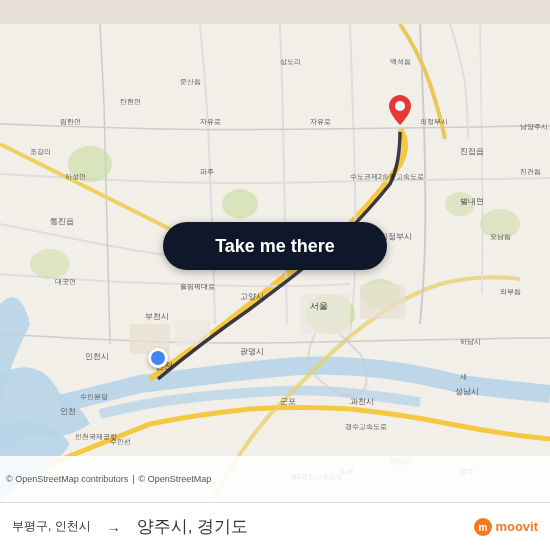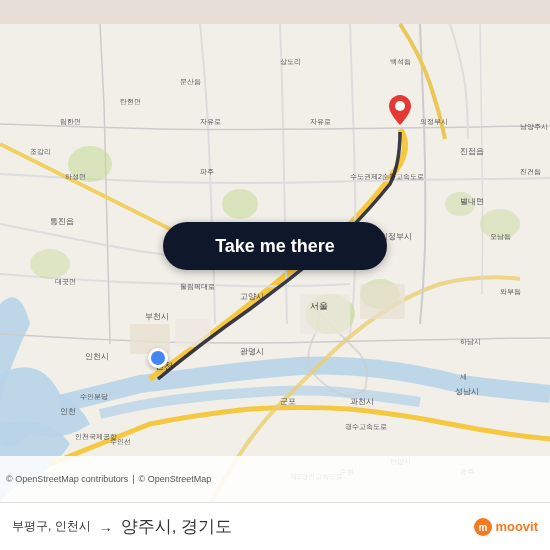--- a/index.html
+++ b/index.html
@@ -87,21 +87,21 @@
       bottom: 0;
       left: 0;
       right: 0;
       height: 48px;
       background: white;
       display: flex;
       align-items: center;
       padding: 0 12px;
       z-index: 10;
       border-top: 1px solid #ddd;
-      gap: 8px;
+      gap: 16px;
     }
 
     #origin-text {
       font-size: 12px;
       color: #333;
       font-weight: 500;
     }
 
     #arrow-icon {
       font-size: 14px;

